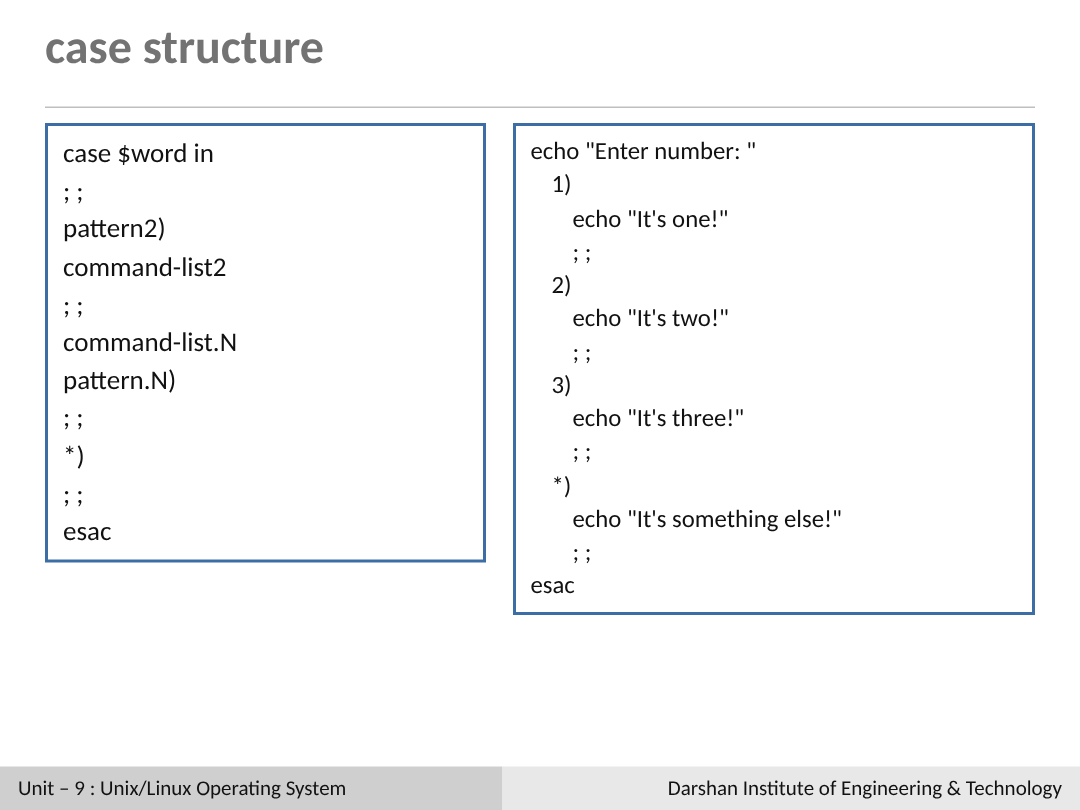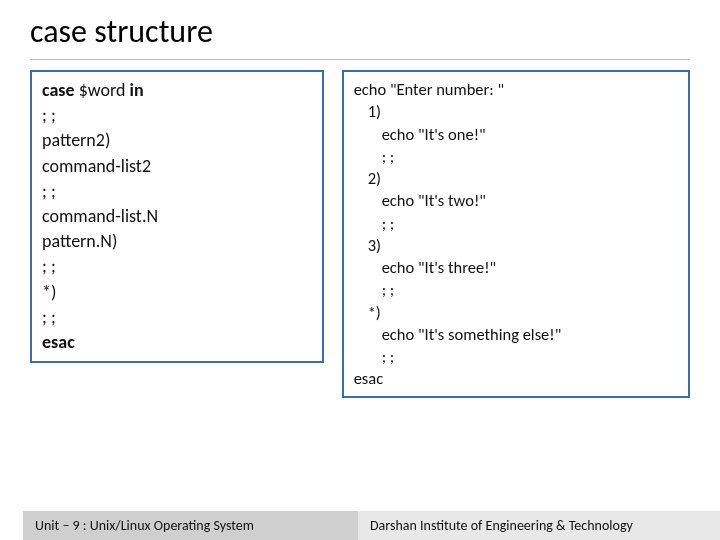--- a/index.html
+++ b/index.html
@@ -12,24 +12,24 @@
     overflow: hidden;
   }
   .slide {
     width: 100%;
     height: 100%;
     padding: 12px 30px 0 30px;
     position: relative;
   }
   .title {
     font-size: 32px;
-    font-weight: 400;
-    color: #000000;
+    font-weight: 700;
+    color: #737373;
     border-bottom: 1px solid #bfbfbf;
-    padding-bottom: 8px;
+    padding-bottom: 20px;
     margin-bottom: 10px;
   }
   .bullet-row {
     font-size: 18px;
     color: #111;
     margin-bottom: 8px;
     padding-left: 10px;
   }
   .bullet-row .dot {
     display: inline-block;
@@ -50,43 +50,43 @@
     line-height: 1.4;
   }
   .box-left {
     width: 295px;
   }
   .box-right {
     width: 350px;
     font-size: 16.5px;
     line-height: 1.35;
   }
-  .bold { font-weight: 700; }
+  .bold { font-weight: 400; }
   .ind1 { padding-left: 14px; }
   .ind2 { padding-left: 28px; }
   .footer {
     position: absolute;
     bottom: 0;
     left: 0;
     right: 0;
     display: flex;
     font-size: 14px;
     color: #111;
-    margin-left: 23px;
   }
   .footer-left {
     background: #cfcfcf;
     padding: 6px 12px;
     flex: 0 0 auto;
     width: 335px;
   }
   .footer-right {
     background: #e8e8e8;
     padding: 6px 12px;
     flex: 1;
+    text-align: right;
   }
 </style>
 </head>
 <body>
 
 <div class="slide">
 
   <div class="title">case structure</div>
 
 

